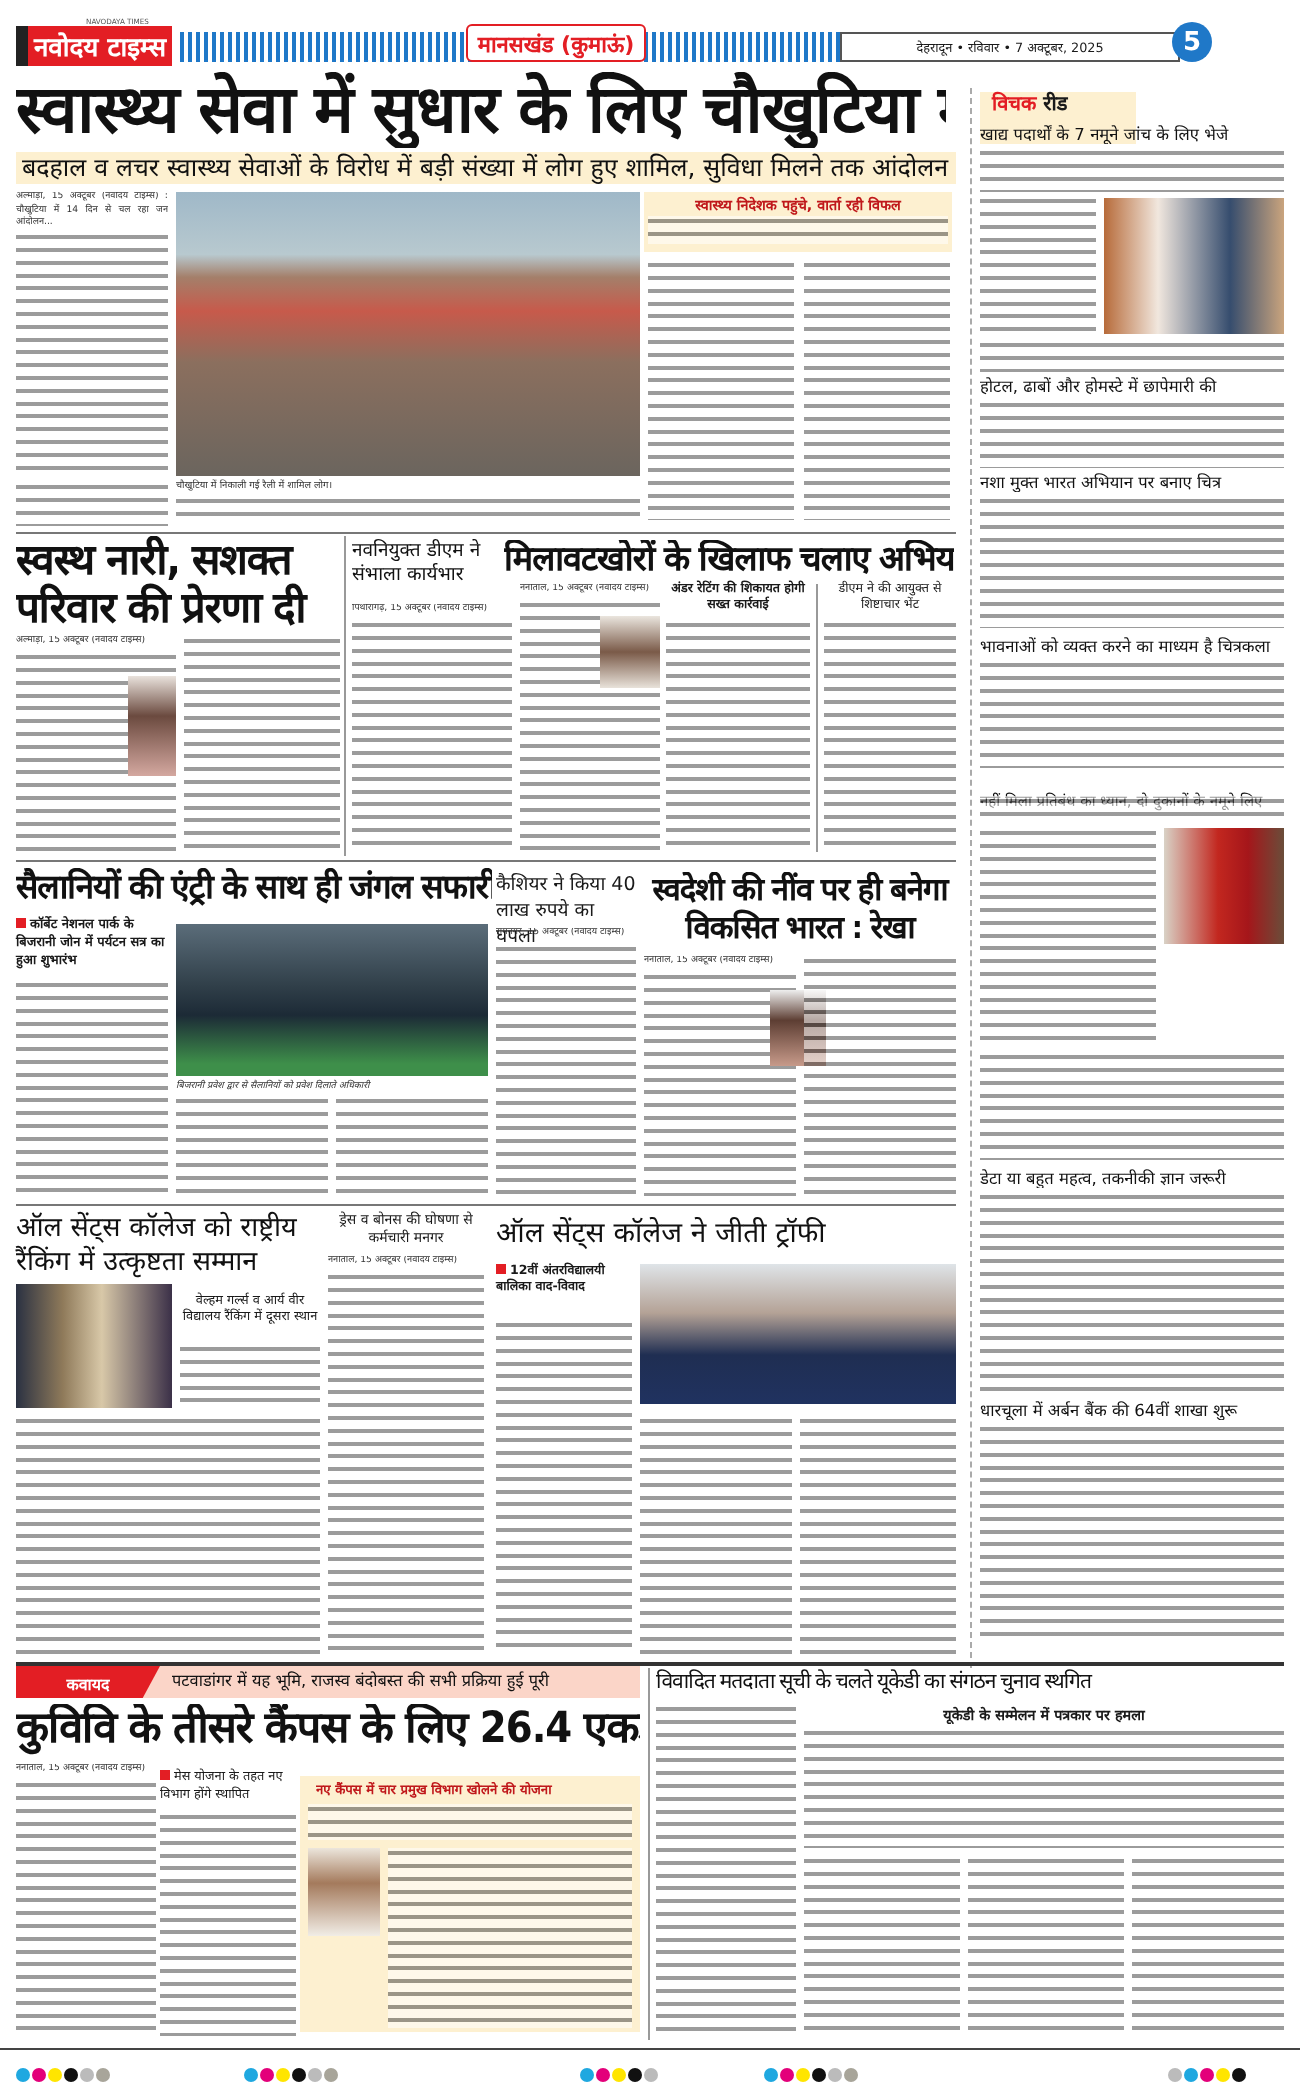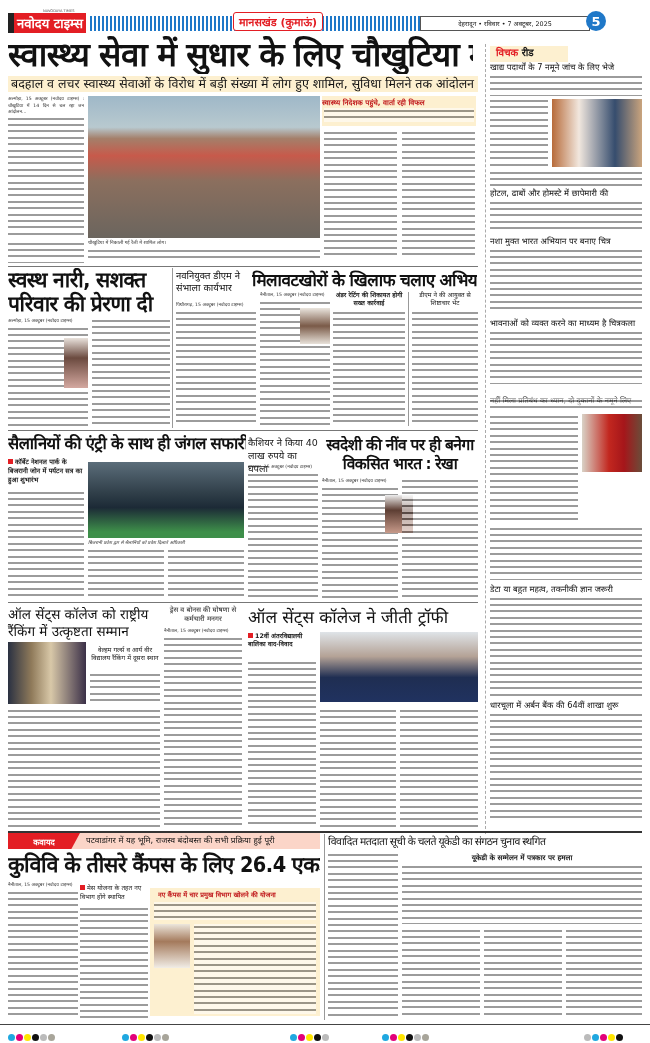--- a/index.html
+++ b/index.html
@@ -19,24 +19,24 @@
 #section{left:225px;top:4px;width:90px;height:19px;background:#fff;border:1px solid #e31e24;color:#e31e24;font-size:11px;font-weight:bold;display:flex;align-items:center;justify-content:center;border-radius:3px}
 #dateline{left:412px;top:8px;width:170px;height:15px;border:1px solid #555;background:#fff;font-size:6.4px;display:flex;align-items:center;justify-content:center;white-space:nowrap}
 #pgnum{left:578px;top:3px;width:20px;height:20px;border-radius:50%;background:#1f78c8;color:#fff;font-size:13px;font-weight:bold;display:flex;align-items:center;justify-content:center}
 #tiny-brand{left:35px;top:1px;font-size:3.6px;color:#555}
 
 #lead-head{left:8px;top:36px;width:465px;height:38px;font-size:33px;line-height:38px}
 #lead-sub{left:8px;top:76px;width:470px;height:16px;background:#fdf0d0;font-size:12.5px;line-height:16px;padding-left:3px;color:#111;white-space:nowrap;overflow:hidden}
 #lead-photo{left:88px;top:96px;width:232px;height:142px}
 #lead-caption{left:88px;top:239px;width:232px;font-size:4.8px;color:#333}
 #lead-sidebox{left:322px;top:96px;width:154px;height:30px;background:#fdf0d0}
-#lead-sidehead{left:322px;top:97px;width:154px;font-size:7.2px;color:#c0181b;font-weight:bold}
+#lead-sidehead{left:322px;top:97px;width:154px;text-align:center;font-size:7.2px;color:#c0181b;font-weight:bold}
 
 #rcol{left:485px;top:44px;width:158px;height:790px;border-left:1px dashed #aaa}
-#vichar{left:490px;top:46px;width:78px;height:16px;background:#fdf0d0;font-size:10px;font-weight:bold;line-height:14px;padding-left:6px}
+#vichar{left:490px;top:46px;width:78px;height:26px;background:#fdf0d0;font-size:10px;font-weight:bold;line-height:14px;padding-left:6px}
 .rhead{font-size:8.3px;line-height:10px;font-weight:normal;color:#111;white-space:nowrap;overflow:hidden}
 
 #kavayad{left:8px;top:833px;width:312px;height:16px;background:#fbd5c8}
 #kavayad-tag{left:8px;top:833px;width:72px;height:16px;background:#e31e24;color:#fff;font-size:8px;font-weight:bold;display:flex;align-items:center;justify-content:center;clip-path:polygon(0 0,100% 0,88% 100%,0 100%)}
 #kavayad-text{left:86px;top:834px;font-size:8.2px;color:#111;white-space:nowrap}
 #bottom-head{left:8px;top:852px;width:312px;height:26px;font-size:21.5px;line-height:26px}
 #plan-box{left:150px;top:888px;width:170px;height:128px;background:#fdf0d0}
 .reg{width:7px;height:7px;border-radius:50%;display:inline-block;margin-right:1px}
 </style>
 </head>
@@ -116,21 +116,21 @@
 <div class="abs" style="left:8px;top:606px;width:150px;font-size:13.5px;line-height:17px;color:#111">ऑल सेंट्स कॉलेज को राष्ट्रीय रैंकिंग में उत्कृष्टता सम्मान</div>
 <div class="abs photo" style="left:8px;top:642px;width:78px;height:62px;background:linear-gradient(90deg,#2a3142,#8f7a5a 30%,#d8c8a8 55%,#3b3048)"></div>
 <div class="abs" style="left:90px;top:646px;width:70px;font-size:6.4px;line-height:8px;text-align:center">वेल्हम गर्ल्स व आर्य वीर विद्यालय रैंकिंग में दूसरा स्थान</div>
 <div class="abs lines" style="left:90px;top:672px;width:70px;height:30px"></div>
 <div class="abs lines" style="left:8px;top:708px;width:152px;height:120px"></div>
 
 <div class="abs" style="left:164px;top:606px;width:78px;font-size:7px;line-height:9px;text-align:center">ड्रेस व बोनस की घोषणा से कर्मचारी मनगर</div>
 <div class="abs tiny" style="left:164px;top:628px;width:78px">नैनीताल, 15 अक्टूबर (नवोदय टाइम्स)</div>
 <div class="abs lines" style="left:164px;top:636px;width:78px;height:192px"></div>
 
-<div class="abs" style="left:248px;top:606px;width:230px;font-size:17px;line-height:22px;color:#111">ऑल सेंट्स कॉलेज ने जीती ट्रॉफी</div>
+<div class="abs" style="left:248px;top:606px;width:230px;font-size:14px;line-height:22px;color:#111">ऑल सेंट्स कॉलेज ने जीती ट्रॉफी</div>
 <div class="abs" style="left:248px;top:632px;width:68px;font-size:6.3px;line-height:8px;font-weight:bold"><span style="display:inline-block;width:5px;height:5px;background:#e31e24;margin-right:2px"></span><span>12वीं अंतरविद्यालयी बालिका वाद-विवाद</span></div>
 <div class="abs lines" style="left:248px;top:660px;width:68px;height:168px"></div>
 <div class="abs photo" style="left:320px;top:632px;width:158px;height:70px;background:linear-gradient(180deg,#dfe4e8,#b4a296 35%,#1f2e52 65%,#203260)"></div>
 <div class="abs lines" style="left:320px;top:708px;width:76px;height:120px"></div>
 <div class="abs lines" style="left:400px;top:708px;width:78px;height:120px"></div>
 
 <div class="abs" id="rcol"></div>
 <div class="abs" id="vichar"><span style="color:#e31e24">विचक</span> <span>रीड</span></div>
 
 <div class="abs rhead" style="left:490px;top:62px;width:152px">खाद्य पदार्थों के 7 नमूने जांच के लिए भेजे</div>

